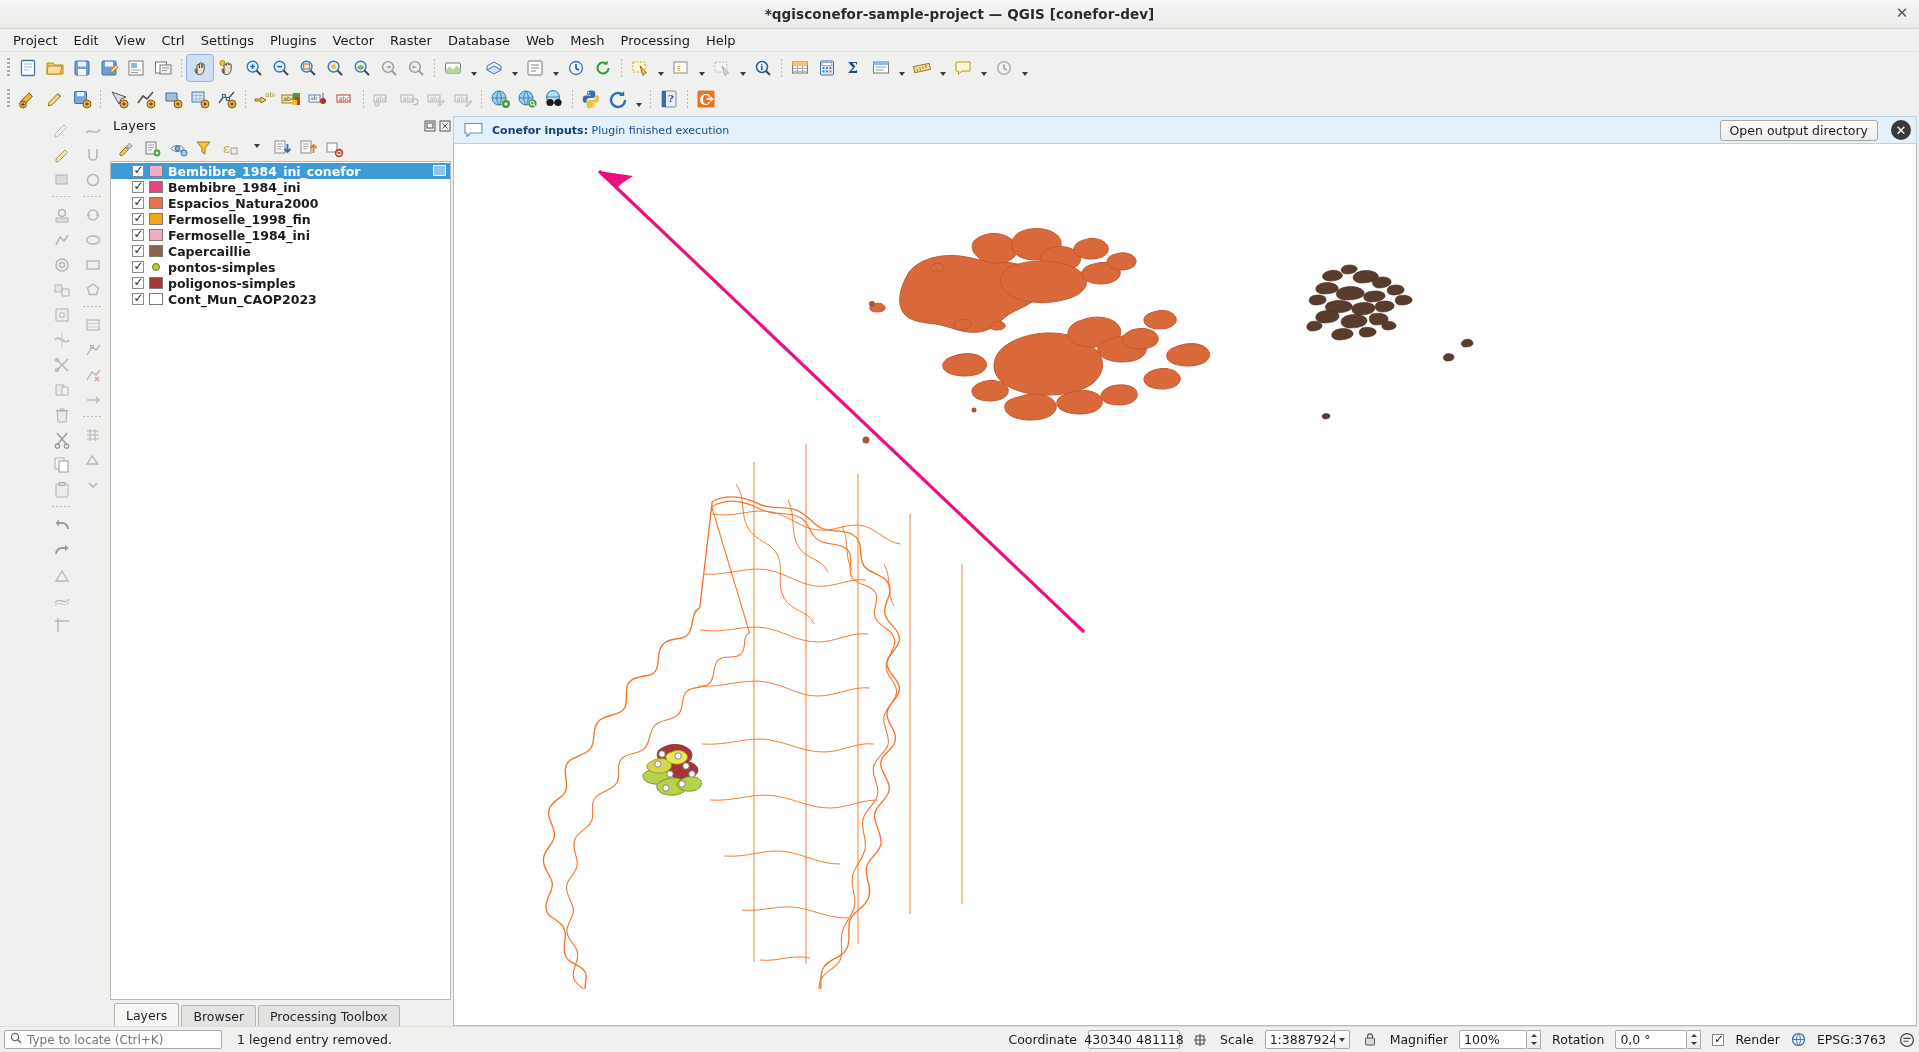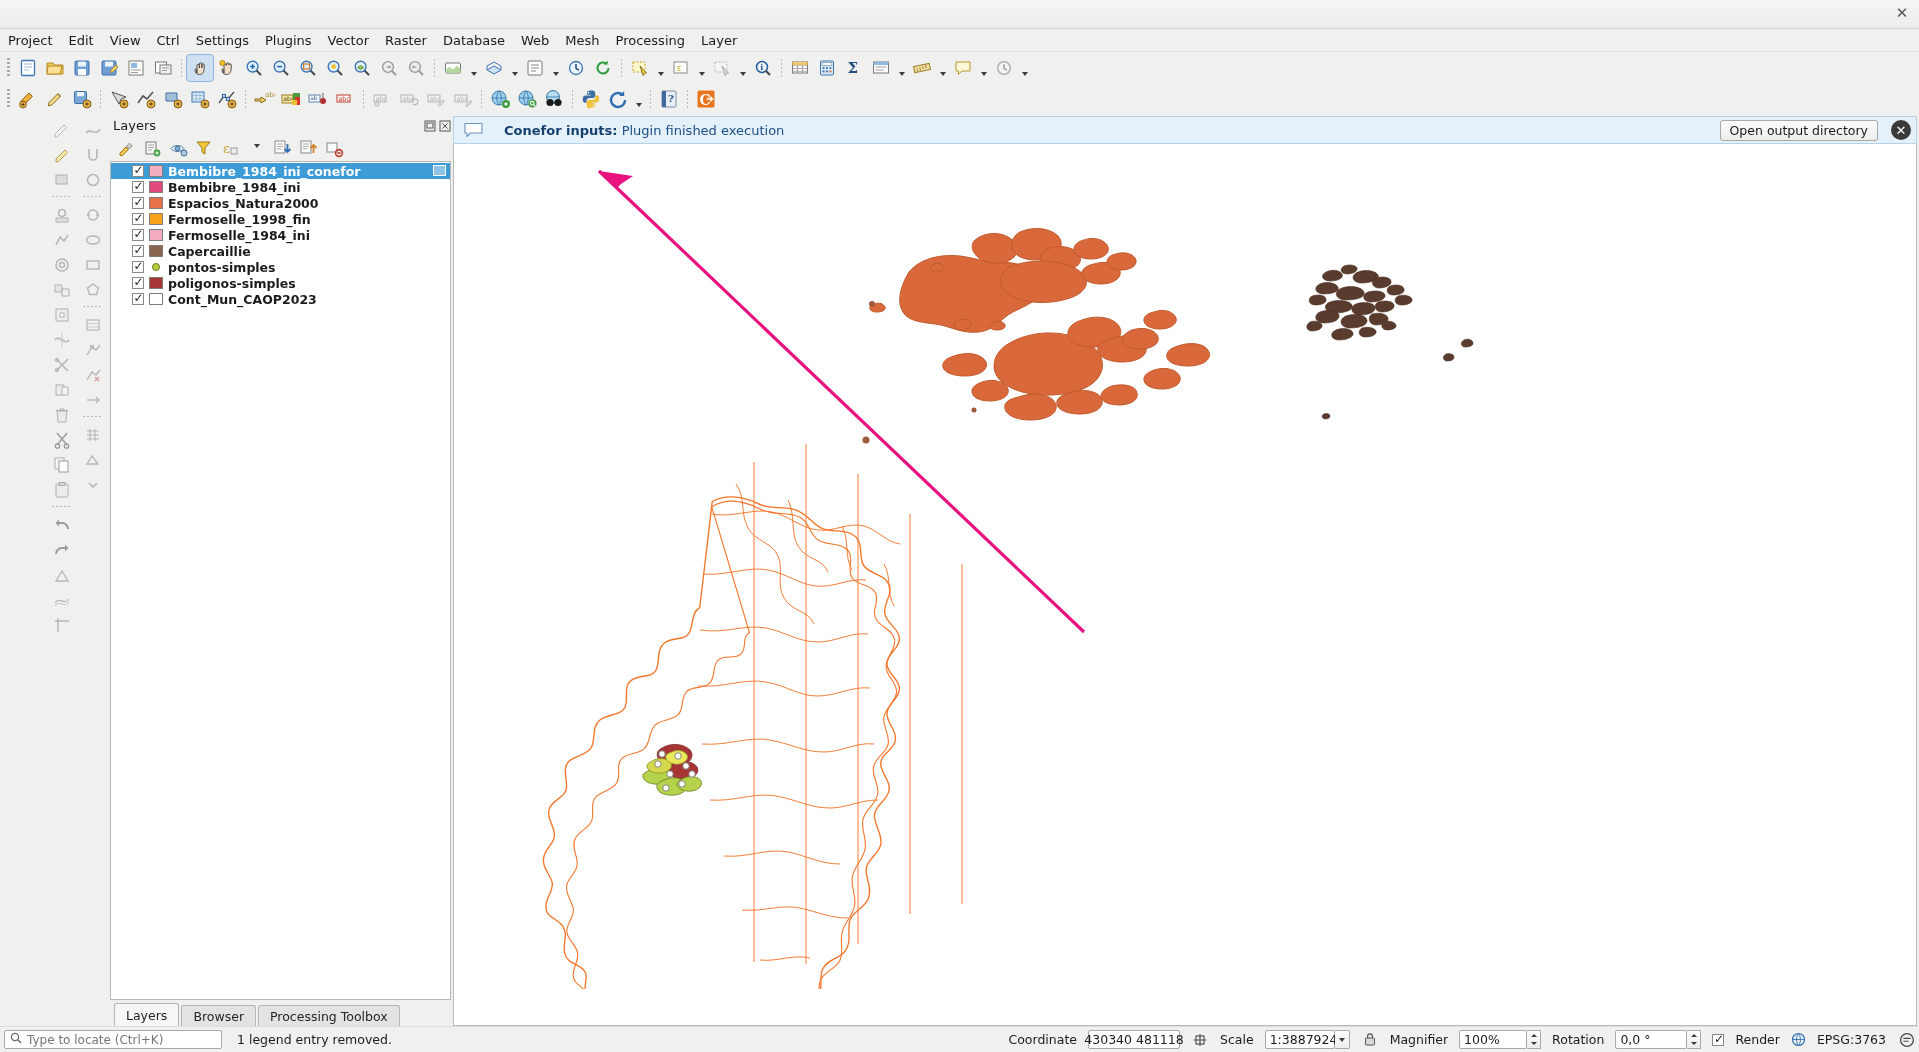--- a/index.html
+++ b/index.html
@@ -29,21 +29,21 @@
   .titlebar .winclose {
     position: absolute; right: 9px; top: 50%; transform: translateY(-50%);
     width: 16px; height: 16px; font-size: 15px; line-height: 15px;
     text-align: center; color: #555; cursor: pointer;
   }
 
   
   .menubar {
     height: 23px; flex: 0 0 23px;
     background: #f0f0ef;
-    display: flex; align-items: center; 
+    display: flex; align-items: center; padding-left: 5px;
     border-bottom: 1px solid #e2e2e0;
   }
   .menubar .mi {
     padding: 2px 8px; font-size: 13px; color: #1b1b1b; cursor: default;
     white-space: nowrap;
   }
 
   
   .toolbars { flex: 0 0 auto; background: #f0f0ef; }
   .tbrow {
@@ -148,21 +148,21 @@
   .ptab.active { background: #f6f6f5; height: 23px; font-weight: normal; }
 
   
   .mapwrap { flex: 1 1 auto; display: flex; flex-direction: column; min-width: 0;
     margin: 2px 2px 0 0; }
   .msgbar {
     flex: 0 0 28px; background: #e4f0fa; border: 1px solid #b6d3e8;
     display: flex; align-items: center; padding: 0 5px 0 10px; gap: 9px;
   }
   .msg-ico { width: 19px; height: 16px; flex: 0 0 19px; }
-  .msg-text { flex: 1 1 auto; font-size: 13px; color: #1c4f86; margin-left: 12px; }
+  .msg-text { flex: 1 1 auto; font-size: 11px; color: #1c4f86; }
   .msg-text b { color: #16416f; }
   .msg-btn {
     height: 21px; padding: 0 9px; font-size: 12.5px;
     background: linear-gradient(#fcfcfc, #ededec);
     border: 1px solid #a9a9a6; border-radius: 3px; cursor: pointer; color: #1b1b1b;
     display: flex; align-items: center; white-space: nowrap;
   }
   .msg-close {
     width: 20px; height: 20px; border-radius: 50%; background: #3a3a3a;
     color: #fff; font-size: 13px; display: flex; align-items: center;
@@ -212,37 +212,38 @@
   .sb-chk { width: 12px; height: 12px; border: 1px solid #8a8a87; background:#fff; position: relative; }
   .sb-chk::after { content:"✓"; position:absolute;left:0.5px;top:-3px;font-size:12px;color:#1b1b1b;}
   .flex { flex: 1 1 auto; }
 </style>
 </head>
 <body>
 
 <div class="app">
 
   <div class="titlebar">
+    <div class="title">*qgisconefor-sample-project — QGIS [conefor-dev]</div>
     <div class="winclose">✕</div>
   </div>
 
   <div class="menubar" id="menubar">
       <div class="mi">Project</div>
       <div class="mi">Edit</div>
       <div class="mi">View</div>
       <div class="mi">Ctrl</div>
       <div class="mi">Settings</div>
       <div class="mi">Plugins</div>
       <div class="mi">Vector</div>
       <div class="mi">Raster</div>
       <div class="mi">Database</div>
       <div class="mi">Web</div>
       <div class="mi">Mesh</div>
       <div class="mi">Processing</div>
-      <div class="mi">Layer</div>
+      <div class="mi">Help</div>
     </div>
 
   <div class="toolbars">
 
     <div class="tbrow">
       <div class="tgrip"></div>
       <div class="tbtn">
         <svg width="20" height="20" viewBox="0 0 20 20">
             <rect x="3.5" y="2.5" width="13" height="15" rx="1" fill="#fff" stroke="#3f76b5" stroke-width="1.3"></rect>
             <path d="M6 6h8M6 9h8M6 12h5" stroke="#9bb6d6" stroke-width="1.1"></path>

